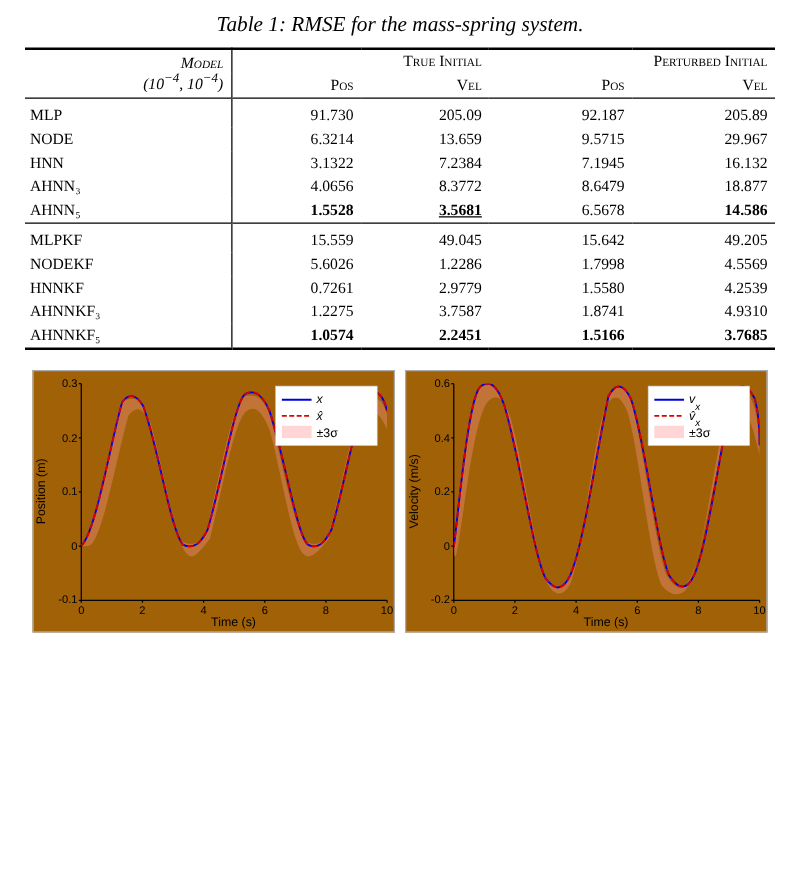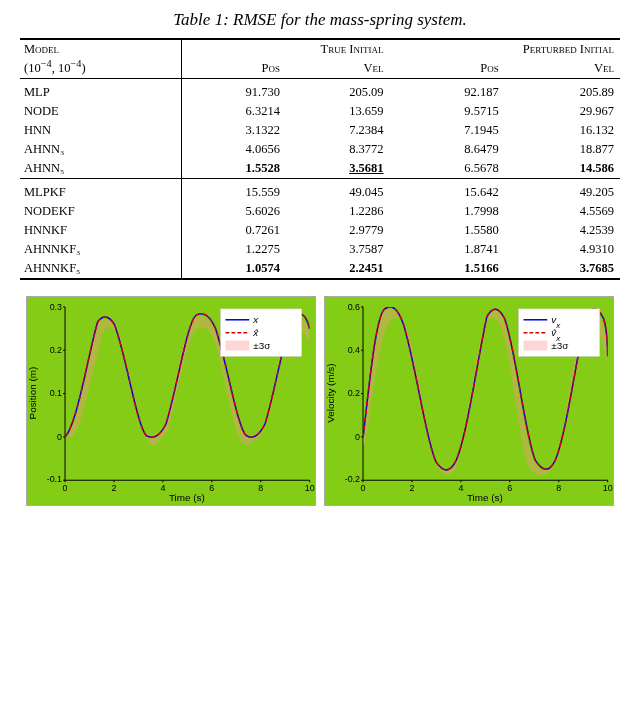--- a/index.html
+++ b/index.html
@@ -34,23 +34,24 @@
       text-align: right;
     }
 
     td.model-col {
       text-align: left;
       border-right: 1px solid #000;
       padding-left: 4px;
     }
 
     th.model-col {
-      text-align: left;
+      text-align: right;
       border-right: 1px solid #000;
       padding-left: 4px;
+      font-style: italic;
     }
 
     .small-caps {
       font-variant: small-caps;
       font-weight: normal;
     }
 
     .section-gap td {
       padding-top: 6px;
     }
@@ -62,21 +63,21 @@
       margin-top: 16px;
       gap: 8px;
       justify-content: center;
     }
 
     .chart-wrapper {
       position: relative;
       width: 290px;
       height: 210px;
       border: 1px solid #aaa;
-      background: #84cc16;
+      background: #a16207;
     }
 
     svg.chart-svg {
       position: absolute;
       top: 0; left: 0;
       width: 100%;
       height: 100%;
     }
   </style>
 </head>

